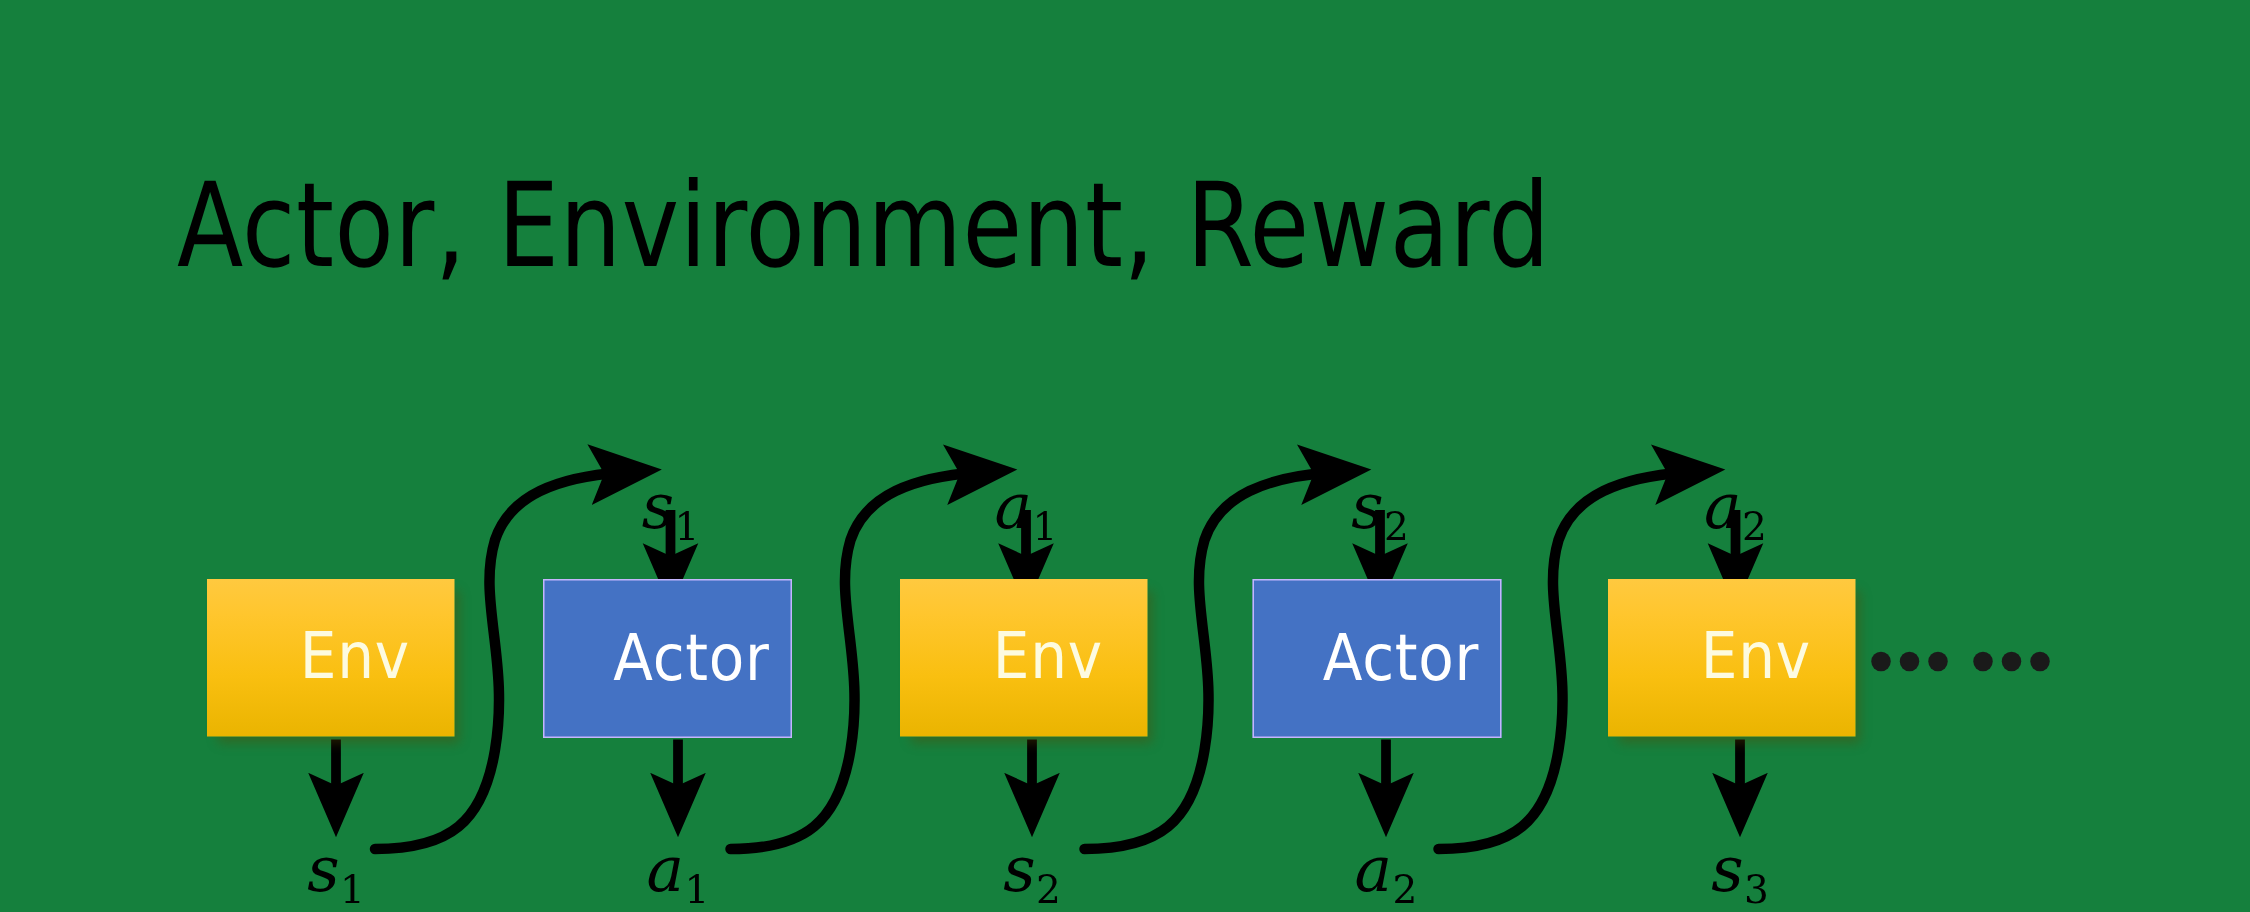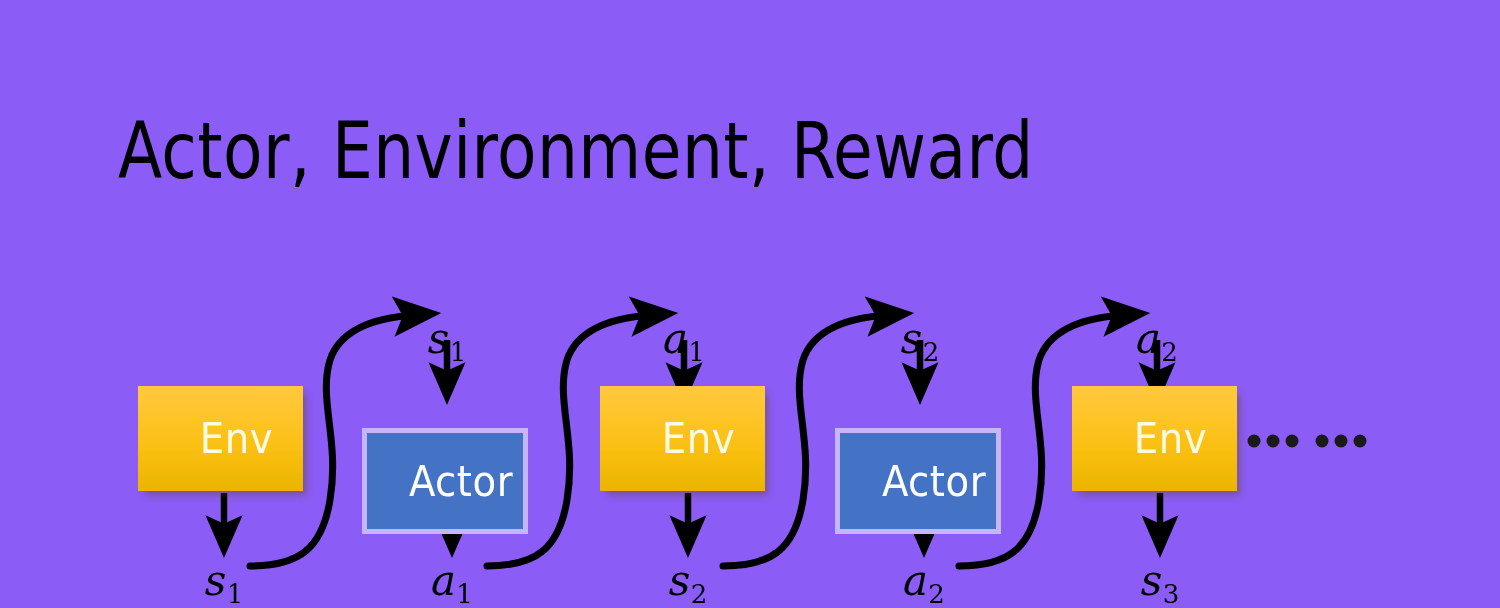--- a/index.html
+++ b/index.html
@@ -13,21 +13,21 @@
     position: relative;
     overflow: hidden;
     font-family: "Liberation Sans", sans-serif;
   }
 
   #slide {
     position: absolute;
     left: 0; top: 0;
     width: 1500px;
     height: 608px;
-    background: #8b5cf6;
+    background: #15803d;
   }
 
   
   .slide-title {
     position: absolute;
     left: 118px;
     top: 112px;
     font-family: "DejaVu Sans Condensed", "Liberation Sans Narrow", "Liberation Sans", sans-serif;
     font-size: 78px;
     font-weight: 300;
@@ -55,22 +55,21 @@
   }
   .node-box.env {
     background: linear-gradient(180deg, #FFC93F 0%, #FFC62E 22%, #F9BF10 62%, #EAB400 100%);
     color: #FDFBE0;
     box-shadow: 5px 6px 7px -2px rgba(90,70,0,0.40);
     border: none;
   }
   .node-box.actor {
     background: #4472C4;
     color: #FFFFFF;
-    border: 5px solid #c4b5fd;
-    margin-top: 42px;
+    border: 1px solid #c4b5fd;
   }
 
   
   #wires {
     position: absolute;
     left: 0; top: 0;
     width: 1500px;
     height: 608px;
     pointer-events: none;
   }

